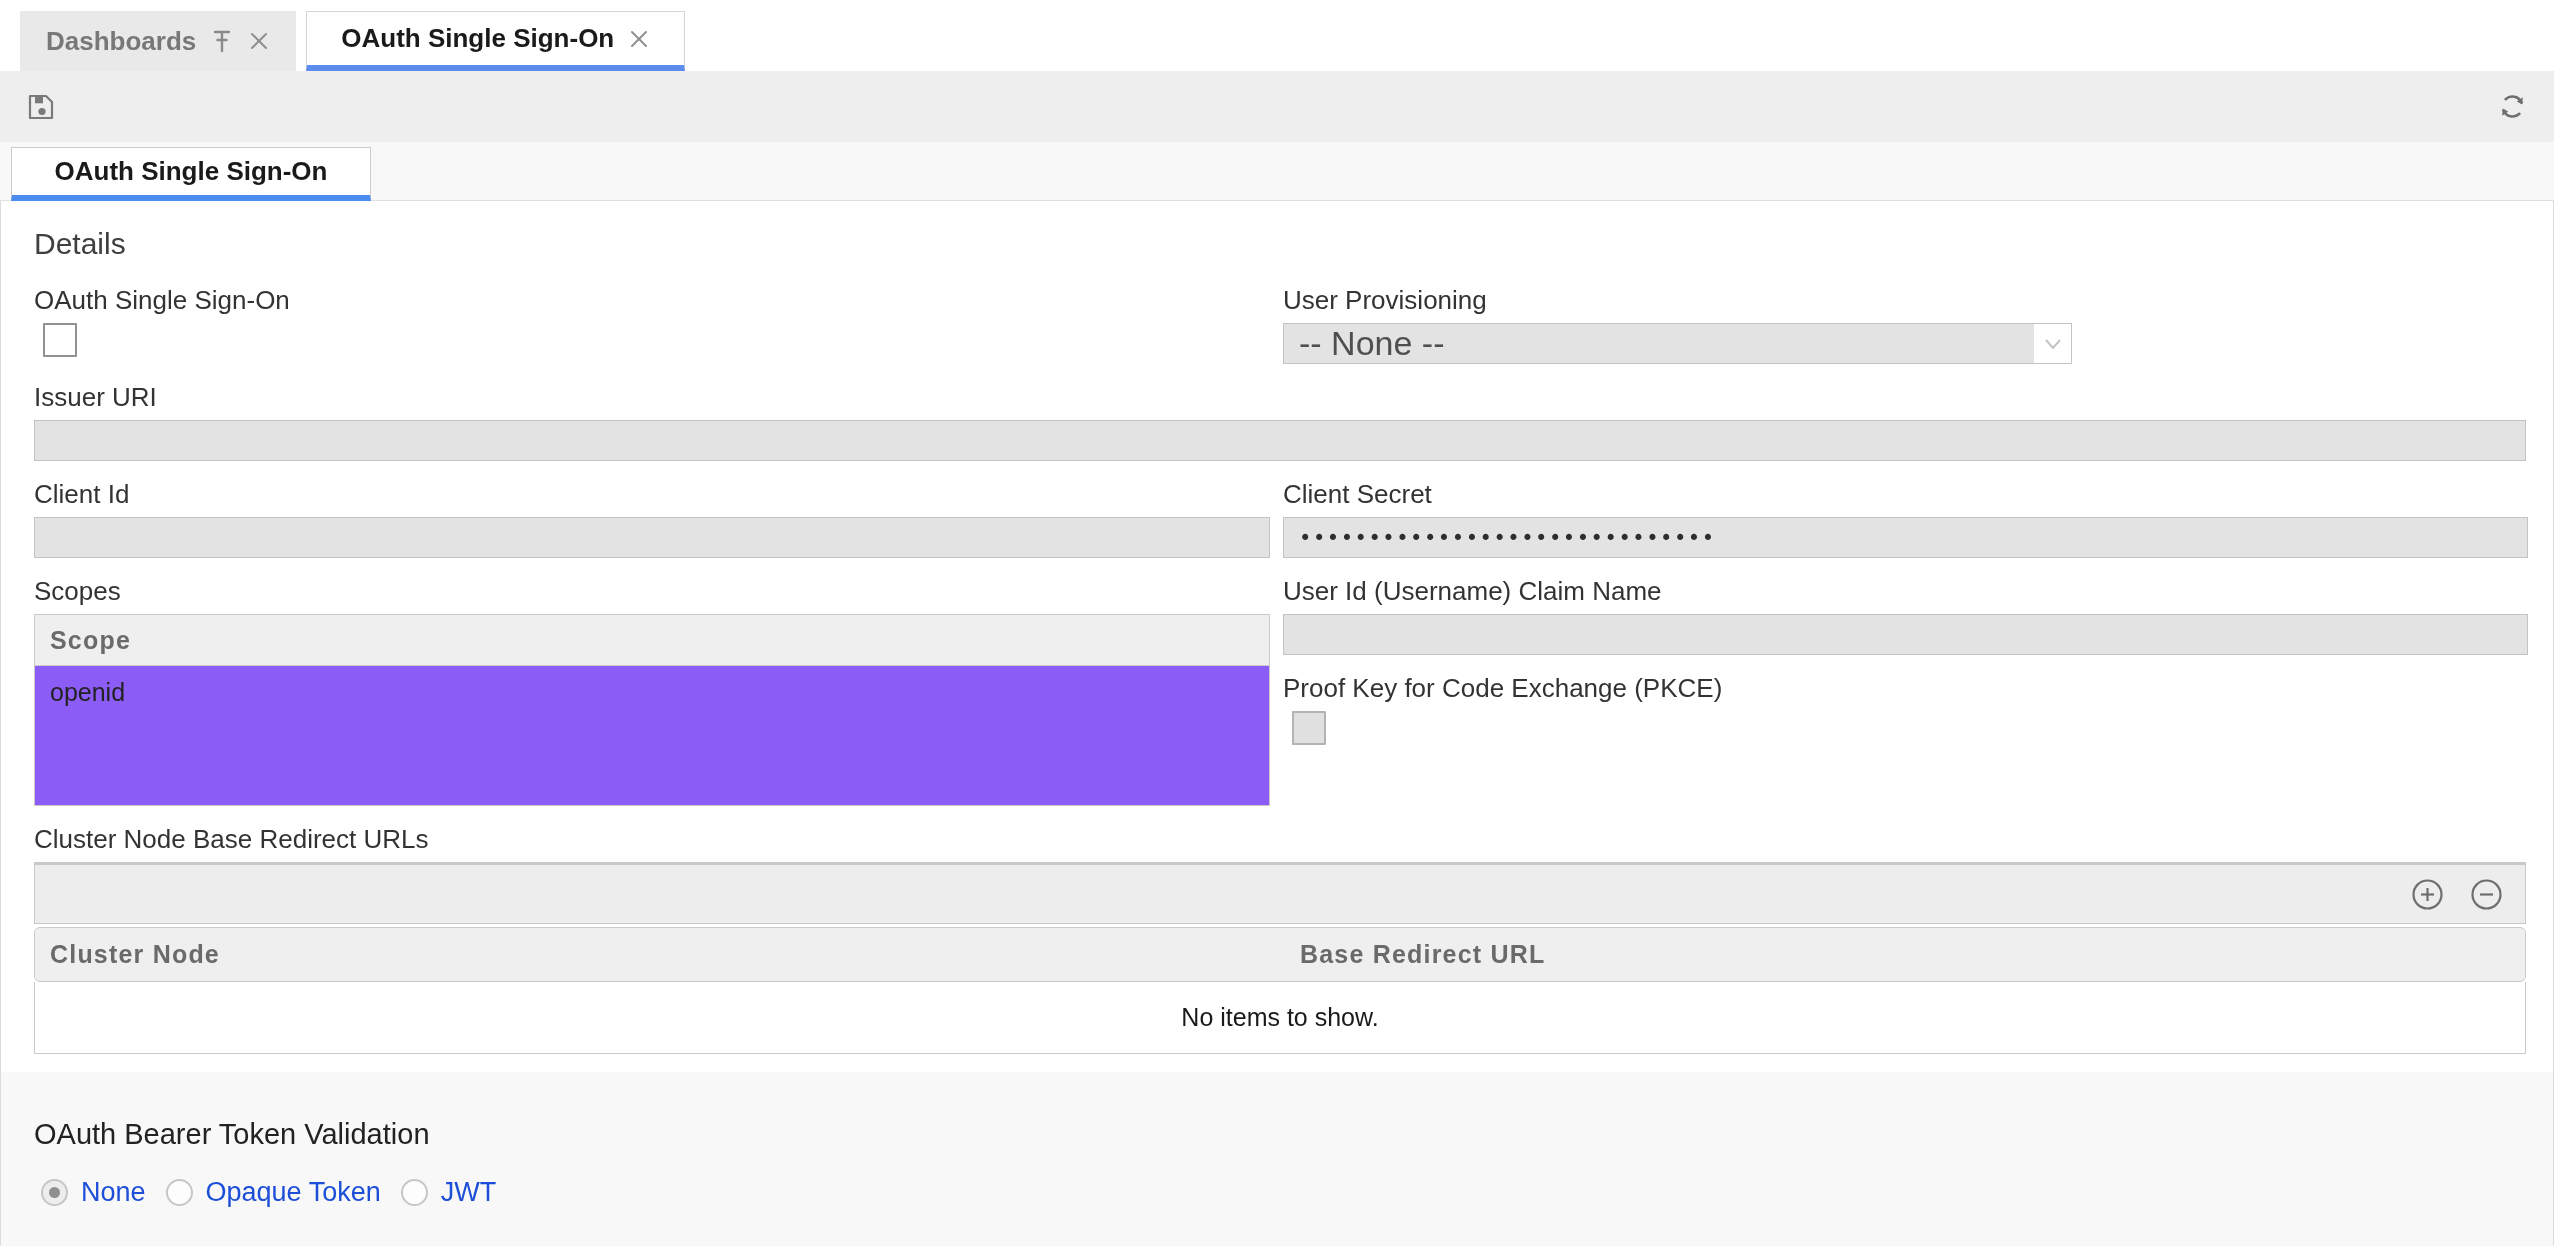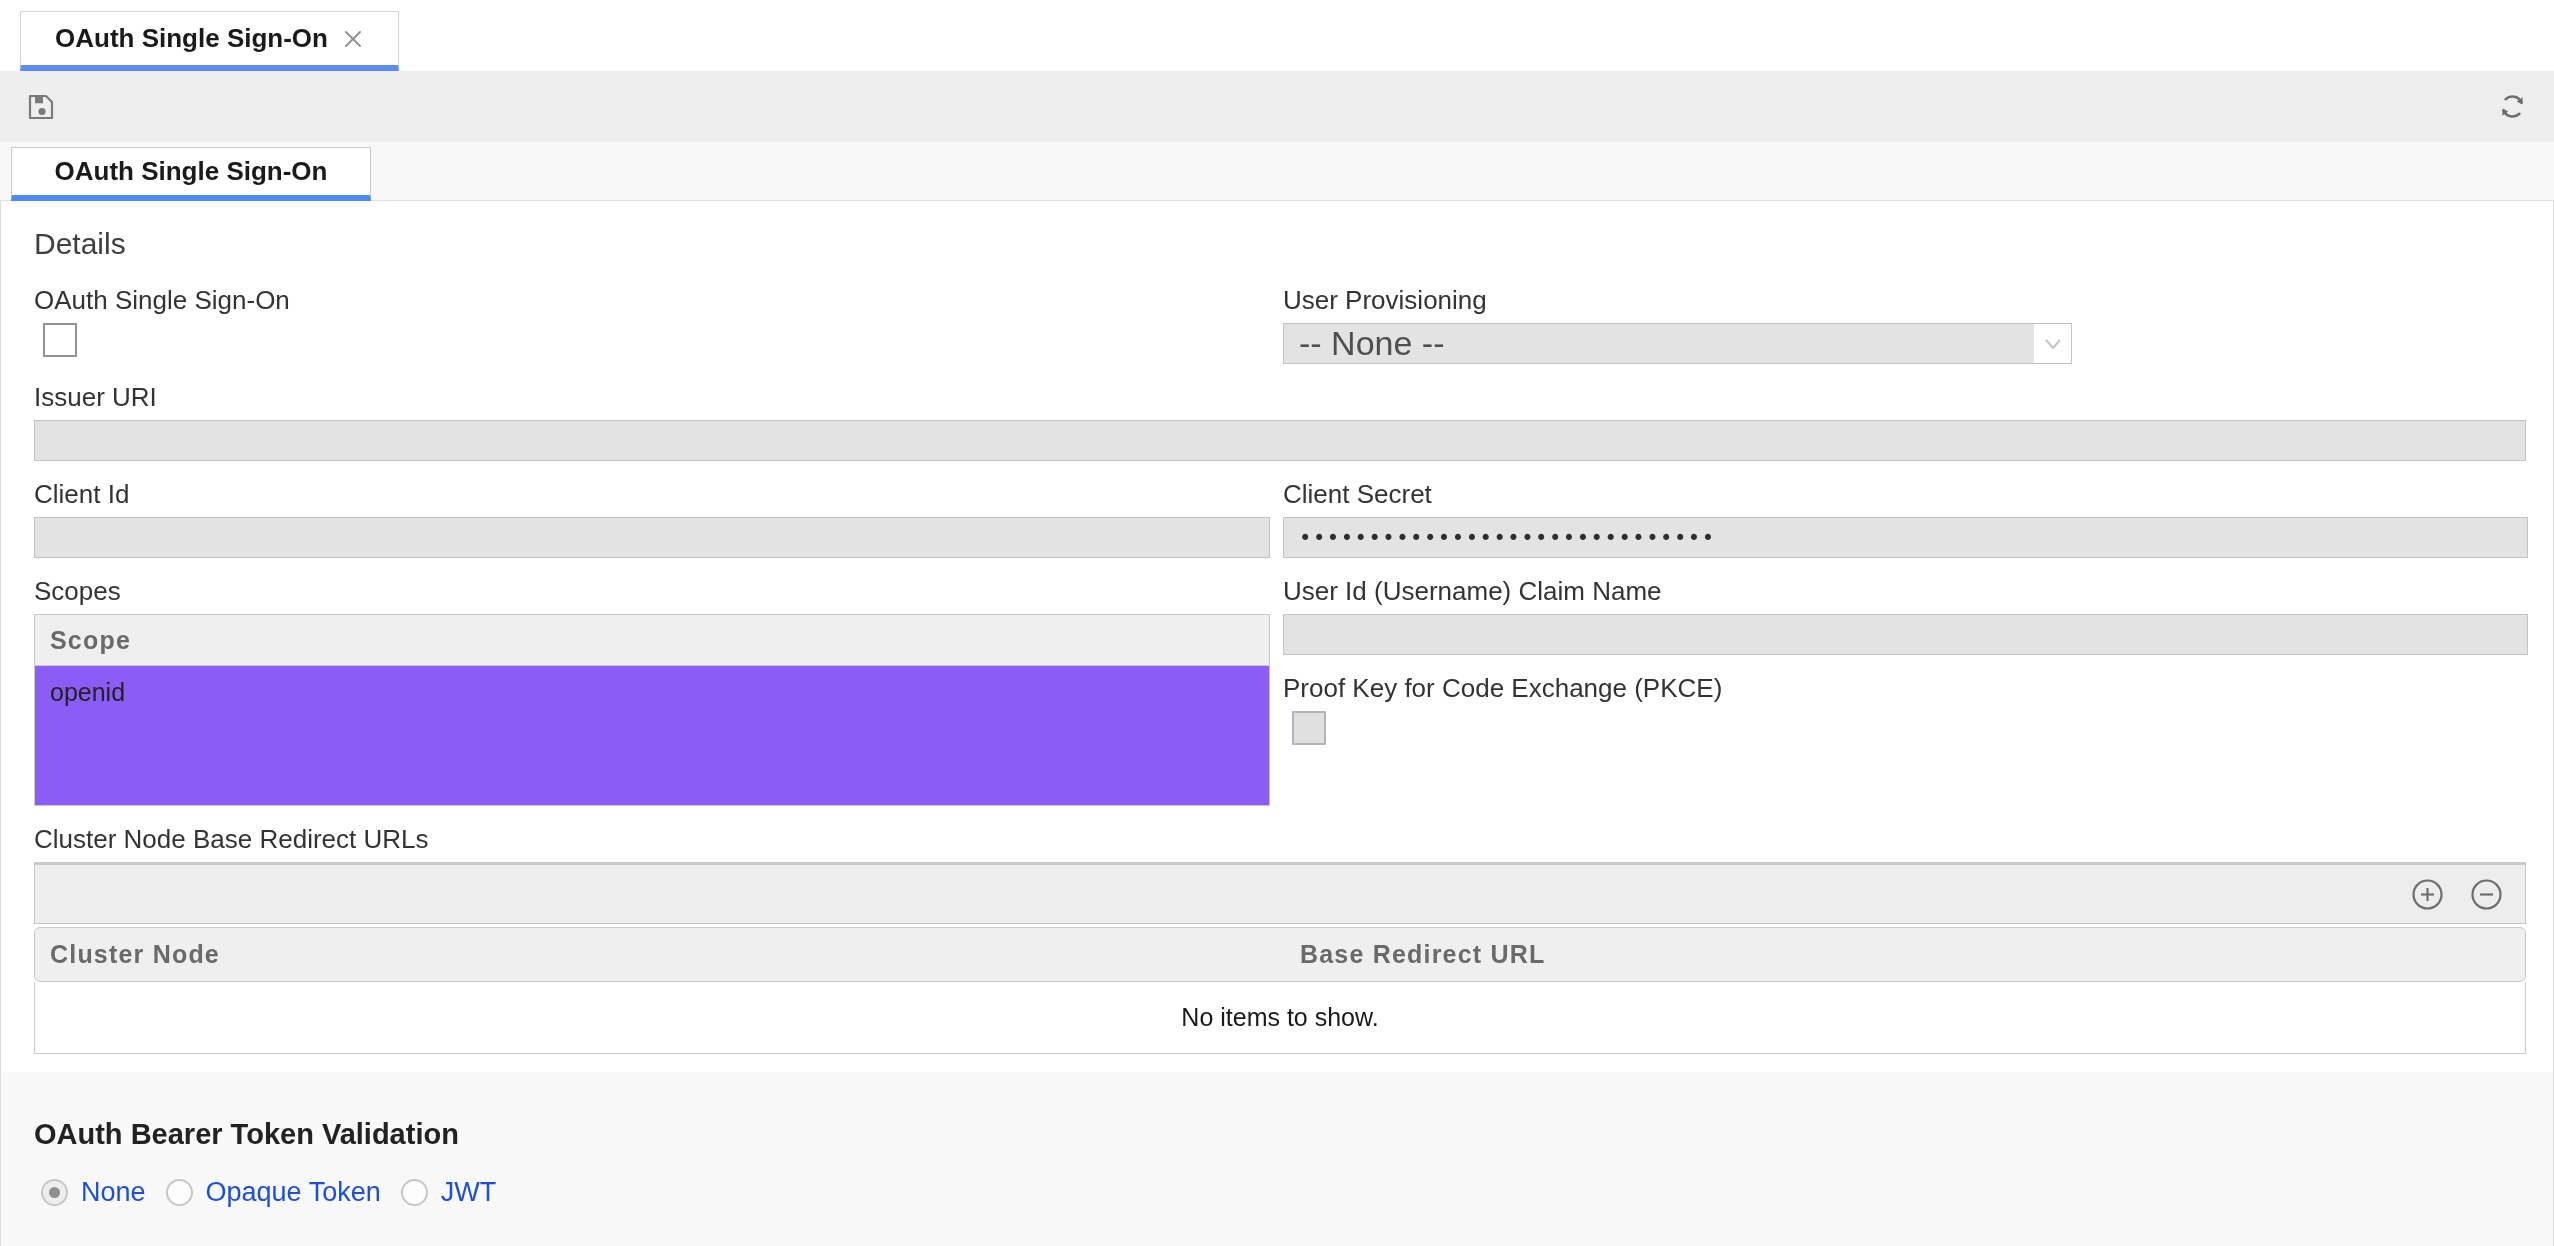--- a/index.html
+++ b/index.html
@@ -51,34 +51,50 @@
   
   .cluster-toolbar { height: 62px; background: #ededed; border: 1px solid #c9c9c9; border-top: 3px solid #c9c9c9;
     display: flex; align-items: center; justify-content: flex-end; gap: 26px; padding-right: 22px; margin-bottom: 3px; }
   .cluster-head { height: 55px; display: grid; grid-template-columns: 1250px 1fr; align-items: center; border-radius: 6px; }
   .cluster-head .th { padding-left: 15px; }
   .cluster-body { height: 72px; background: #fff; border: 1px solid #c9c9c9; border-top: none;
     display: flex; align-items: center; justify-content: center; font-size: 25px; color: #1a1a1a; }
 
   
   .bottom-area { flex: 1; background: #f8f8f8; padding: 46px 27px 0 33px; }
-  .section-heading { font-size: 29px; font-weight: 700; color: #222; margin-bottom: 26px; }
+  .section-heading { font-size: 29px; font-weight: 400; color: #222; margin-bottom: 26px; }
   .radio-row { display: flex; align-items: center; column-gap: 20px; padding-left: 7px; }
   .radio-opt { display: flex; align-items: center; gap: 13px; cursor: pointer; }
   .radio { width: 27px; height: 27px; border-radius: 50%; background: #fdfdfd; border: 2px solid #c6c6c6; display: flex; align-items: center; justify-content: center; }
   .radio.selected { background: #ededed; }
   .radio-dot { width: 11px; height: 11px; border-radius: 50%; background: #8f8f8f; }
   .radio-label { font-size: 27px; color: #1d4ed8; }
 
   svg { display: block; }
 </style>
 </head>
 <body>
 
 <div class="tabbar">
+  <div class="wtab inactive">
+    <span class="wtab-label">Dashboards</span>
+    <span class="icon-btn">
+      <svg width="24" height="26" viewBox="0 0 24 26" fill="none" stroke="#8a8a8a" stroke-width="2.4" stroke-linecap="round">
+        <line x1="5" y1="4" x2="19" y2="4"></line>
+        <line x1="7.5" y1="12" x2="16.5" y2="12"></line>
+        <line x1="12" y1="4" x2="12" y2="23"></line>
+      </svg>
+    </span>
+    <span class="icon-btn">
+      <svg width="22" height="22" viewBox="0 0 22 22" stroke="#8f8f8f" stroke-width="2" stroke-linecap="round">
+        <line x1="4" y1="4" x2="18" y2="18"></line>
+          <line x1="18" y1="4" x2="4" y2="18"></line>
+      </svg>
+    </span>
+  </div>
   <div class="wtab active">
     <span class="wtab-label">OAuth Single Sign-On</span>
     <span class="icon-btn">
       <svg width="22" height="22" viewBox="0 0 22 22" stroke="#8f8f8f" stroke-width="2" stroke-linecap="round">
         <line x1="4" y1="4" x2="18" y2="18"></line>
           <line x1="18" y1="4" x2="4" y2="18"></line>
       </svg>
     </span>
   </div>
 </div>

